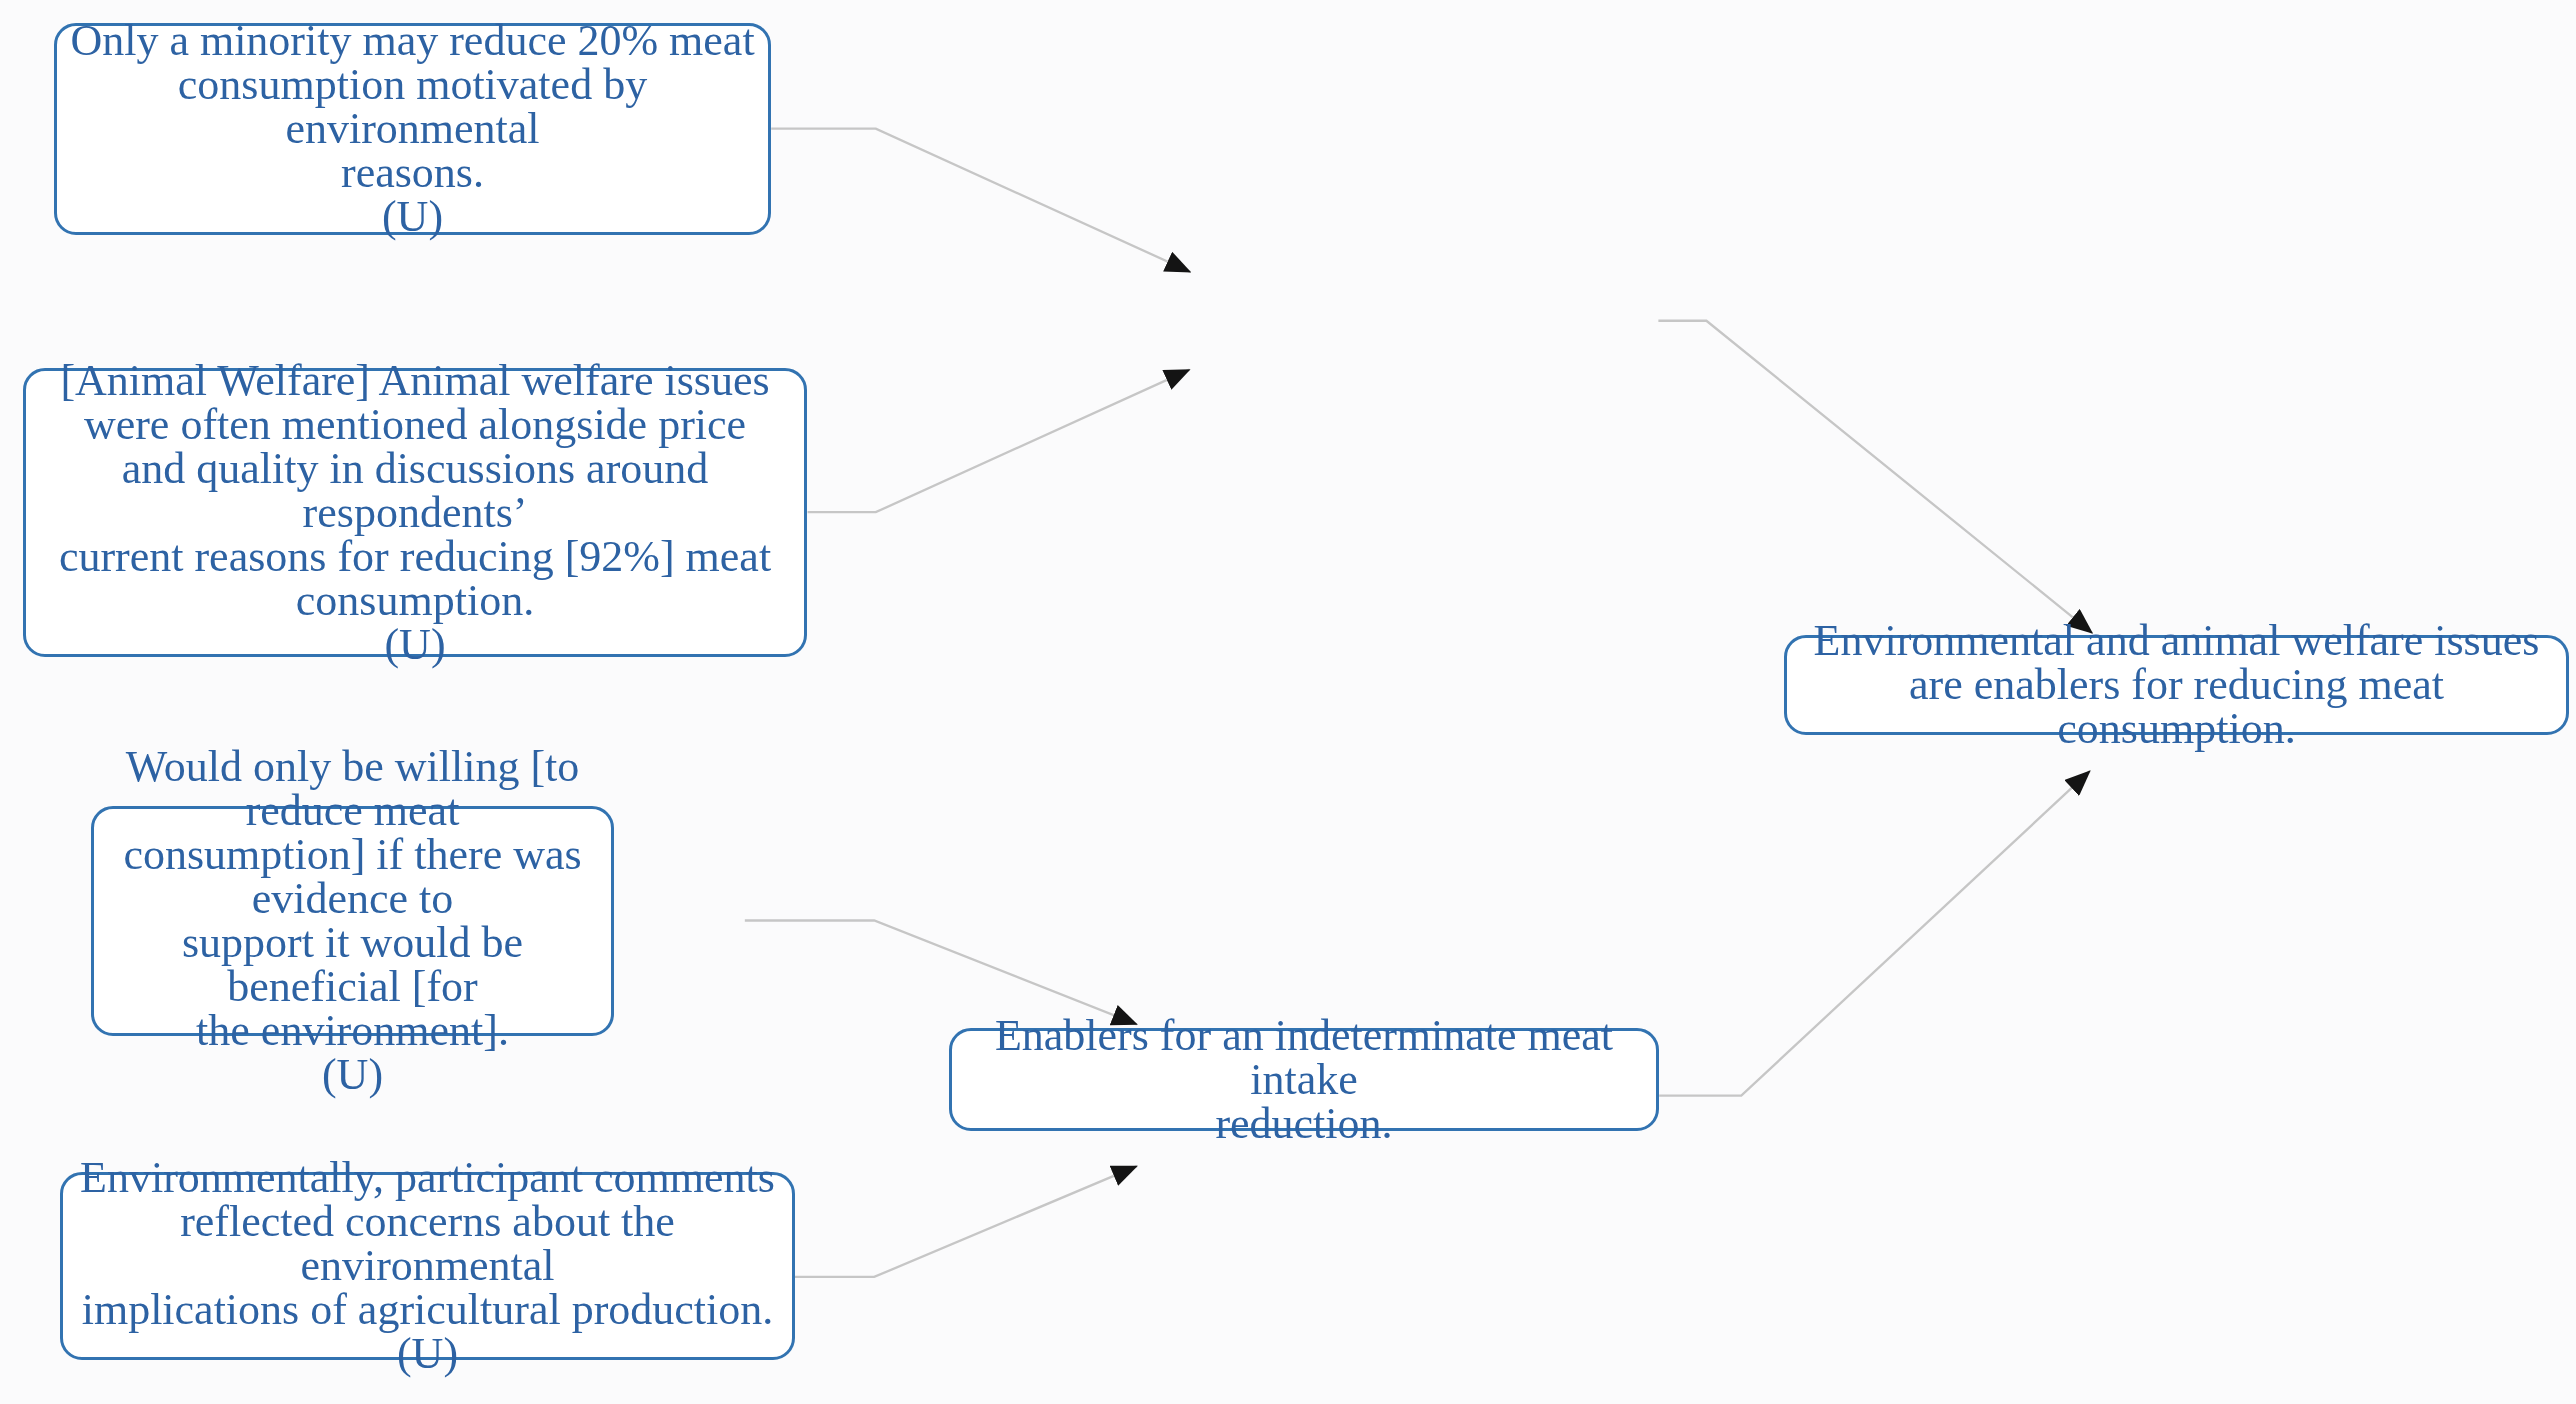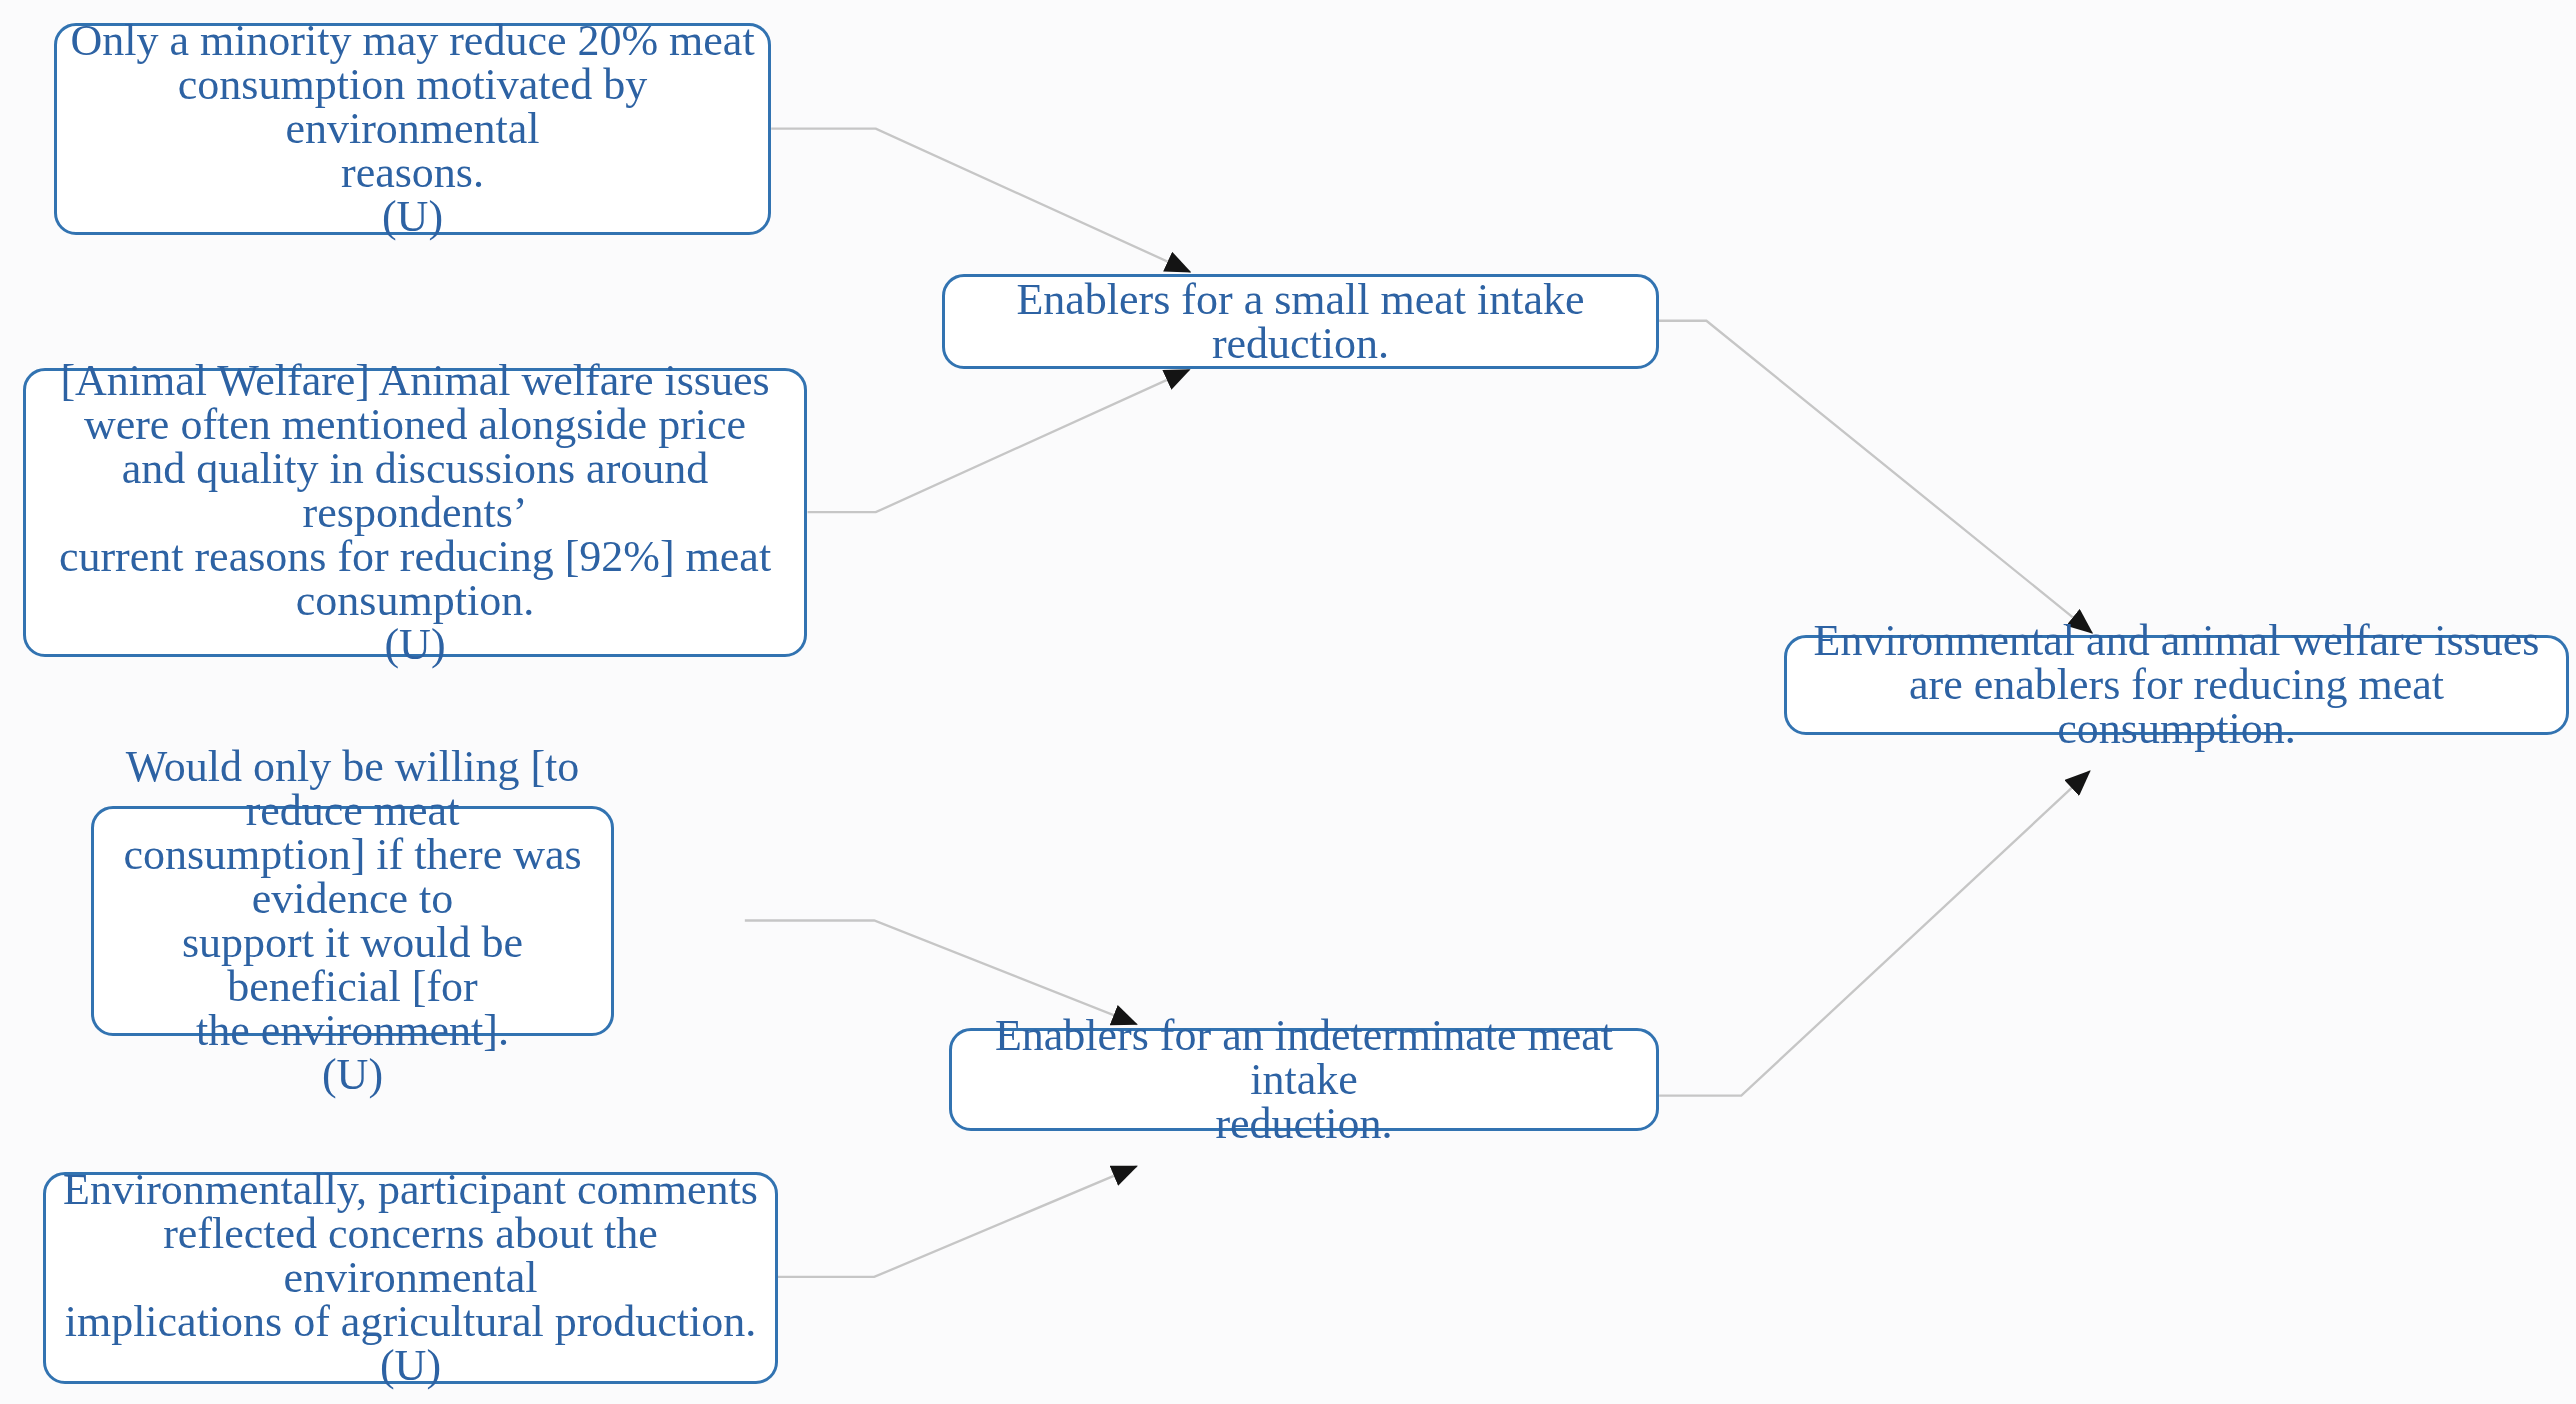--- a/index.html
+++ b/index.html
@@ -69,30 +69,27 @@
   </div>
 
   <div class="node" style="left:91px;top:806px;width:523px;height:230px">
     <span class="node-text">Would only be willing [to reduce meat
 consumption] if there was evidence to
 support it would be beneficial [for
 the environment].
 (U)</span>
   </div>
 
-  <div class="node" style="left:43px;top:1172px;width:735px;height:212px">
+  <div class="node" style="left:60px;top:1172px;width:735px;height:188px">
     <span class="node-text">Environmentally, participant comments
 reflected concerns about the environmental
 implications of agricultural production.
 (U)</span>
   </div>
 
-  <div class="node" style="left:942px;top:274px;width:717px;height:95px">
-    <span class="node-text">Enablers for a small meat intake reduction.</span>
-  </div>
 
   <div class="node" style="left:949px;top:1028px;width:710px;height:103px">
     <span class="node-text">Enablers for an indeterminate meat intake
 reduction.</span>
   </div>
 
   <div class="node" style="left:1784px;top:635px;width:785px;height:100px">
     <span class="node-text">Environmental and animal welfare issues
 are enablers for reducing meat consumption.</span>
   </div>

